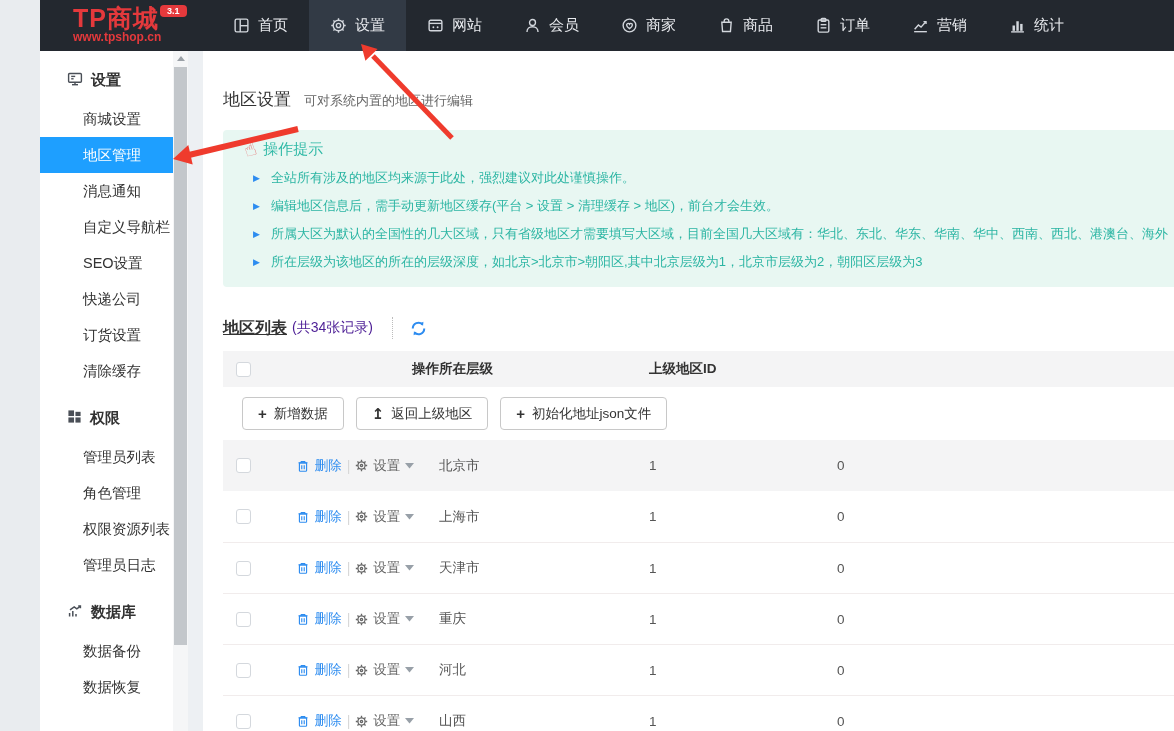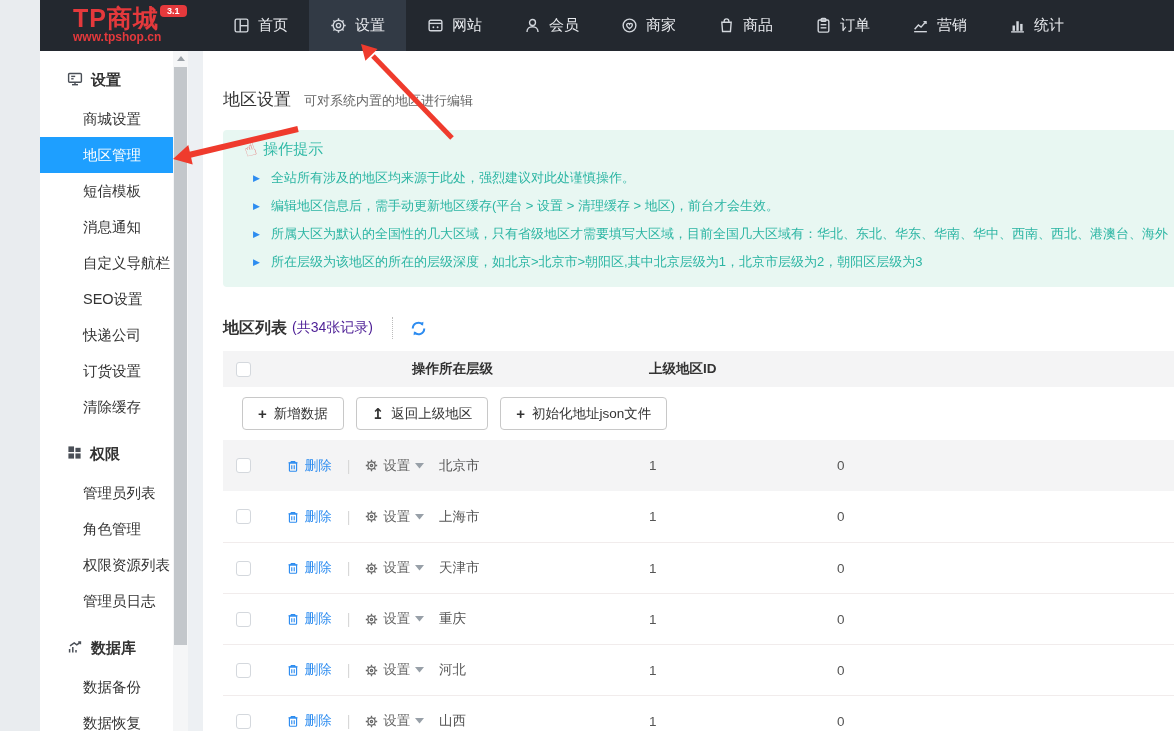--- a/index.html
+++ b/index.html
@@ -32,37 +32,37 @@
   .main { position:absolute; left:163px; top:51px; right:0; bottom:0; background:#fff; padding-left:20px; overflow:hidden; }
   .title-row { margin-top:37px; display:flex; align-items:baseline; gap:13px; }
   .page-title { font-size:17px; font-weight:normal; color:#333; }
   .page-subtitle { font-size:13px; color:#666; }
   .tipbox { margin-top:19px; margin-right:16px; background:#e8f7f2; border-radius:4px; padding:9px 10px 16px 21px; }
   .tip-head { display:flex; align-items:center; gap:7px; color:#2fb9a6; font-size:15px; }
   .hand-ico { font-size:20px; color:#e57b7b; transform:rotate(-18deg); line-height:20px; }
   .tip-item { display:flex; align-items:flex-start; margin-top:10px; color:#2bb5a3; font-size:13px; line-height:18px; }
   .tip-bullet { color:#2d8cf0; font-size:9px; line-height:18px; margin:0 11px 0 9px; }
   .list-head { margin-top:30px; display:flex; align-items:center; }
-  .list-title { font-size:16px; font-weight:bold; color:#333; }
+  .list-title { font-size:16px; font-weight:bold; color:#333;text-decoration:underline; }
   .list-count { font-size:14px; color:#4c1d95; margin-left:5px; }
   .list-divider { height:22px; border-left:1px dotted #bcbcbc; margin:0 17px 0 19px; }
   .refresh-btn { cursor:pointer; display:flex; align-items:center; }
   .table { margin-top:12px; }
   .grid-row { display:grid; grid-template-columns:48px 168px 210px 160px 1fr; align-items:center; }
   .thead { height:36px; background:#f4f4f5; font-size:13.5px; font-weight:bold; color:#333; }
   .th-op { text-align:right; }
   .cell-check { padding-left:13px; }
   .checkbox { width:15px; height:15px; border:1px solid #d4d8dd; border-radius:3px; background:#fff; cursor:pointer; }
   .btns-row { padding:10px 0 10px 19px; display:flex; gap:12px; }
   .btn { height:33px; display:inline-flex; align-items:center; gap:7px; padding:0 15px; border:1px solid #c8c8c8; border-radius:4px; background:#fff; font-size:13.5px; color:#333; cursor:pointer; font-family:inherit; }
   .btn-ico { font-weight:bold; font-size:15px; line-height:15px; }
   .t-row { height:51px; font-size:13.5px; color:#555; }
   .t-row.striped { background:#f4f4f5; }
   .t-row.lined { border-top:1px solid #f1ecec; }
-  .cell-op { display:flex; align-items:center; justify-content:center; gap:12px; }
+  .cell-op { display:flex; align-items:center; justify-content:center; gap:2px; }
   .act-del { display:flex; align-items:center; gap:5px; color:#2d8cf0; cursor:pointer; }
   .act-sep { color:#d8d8d8; margin:0 3px; font-size:14px; }
   .act-set { display:flex; align-items:center; gap:5px; color:#666; cursor:pointer; }
   .cell-parent { padding-left:28px; }
   
   .overlay { position:absolute; left:0; top:0; width:1174px; height:731px; z-index:40; pointer-events:none; }
 </style>
 </head>
 <body>
 
@@ -174,21 +174,20 @@
             <rect x="1.6" y="2.5" width="12.8" height="8.8" rx="1"></rect>
             <line x1="8" y1="11.3" x2="8" y2="13.4"></line>
             <line x1="5" y1="13.7" x2="11" y2="13.7"></line>
             <line x1="4.2" y1="5.4" x2="8.2" y2="5.4"></line>
             <line x1="4.2" y1="7.8" x2="6.6" y2="7.8"></line>
           </svg></span>
       <span>设置</span>
     </div>
     <div class="side-item">商城设置</div>
     <div class="side-item active">地区管理</div>
-    <div class="side-item">短信模板</div>
     <div class="side-item">消息通知</div>
     <div class="side-item">自定义导航栏</div>
     <div class="side-item">SEO设置</div>
     <div class="side-item">快递公司</div>
     <div class="side-item">订货设置</div>
     <div class="side-item">清除缓存</div>
 
     <div class="side-group-header">
       <span><svg width="15" height="15" viewBox="0 0 16 16">
             <rect x="1.5" y="1.5" width="6" height="6" fill="#4a4f57"></rect>

